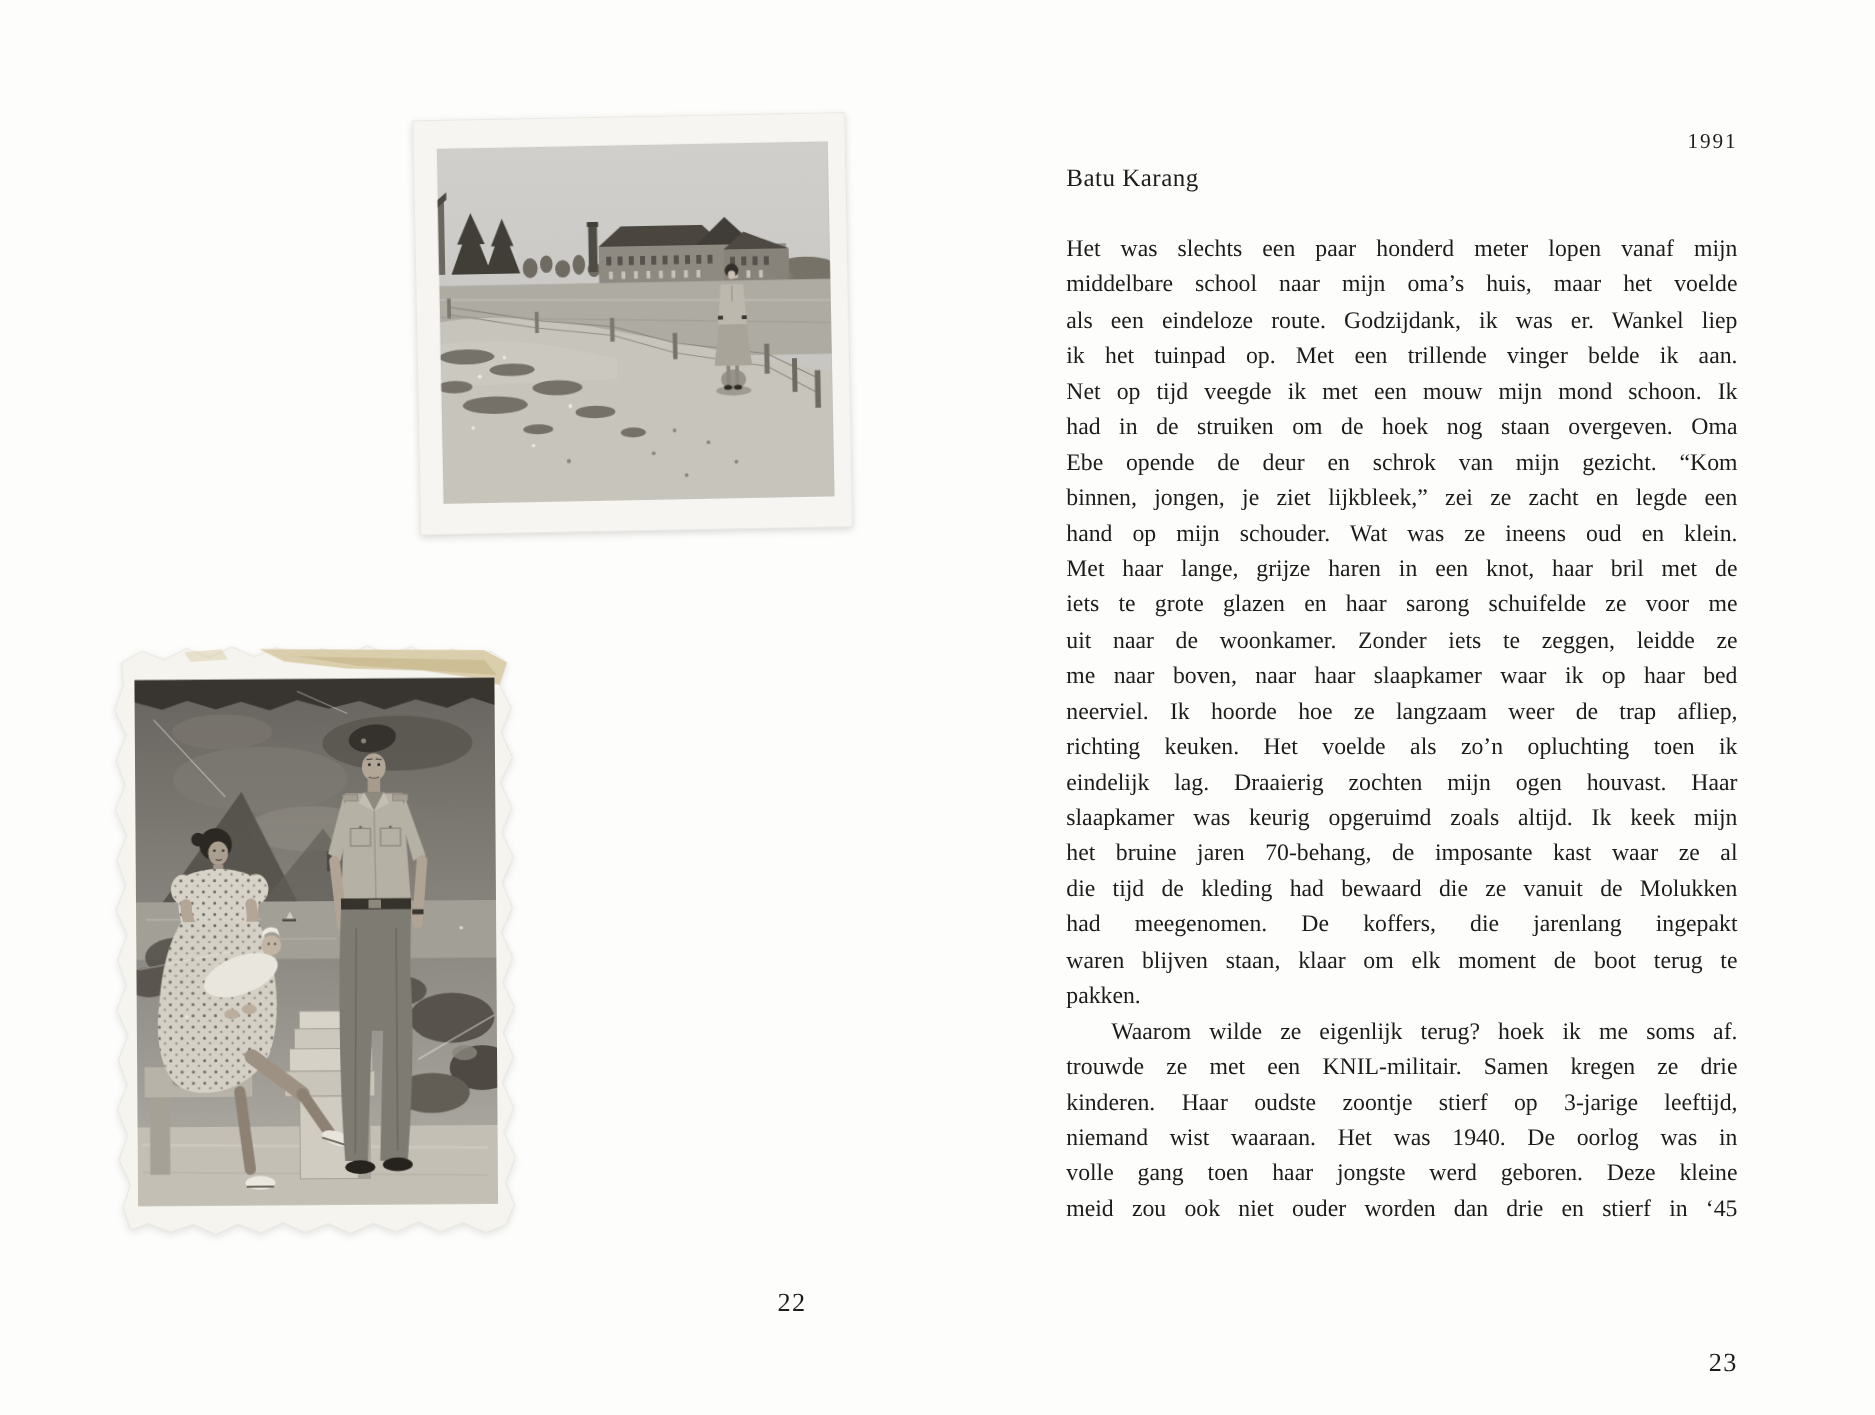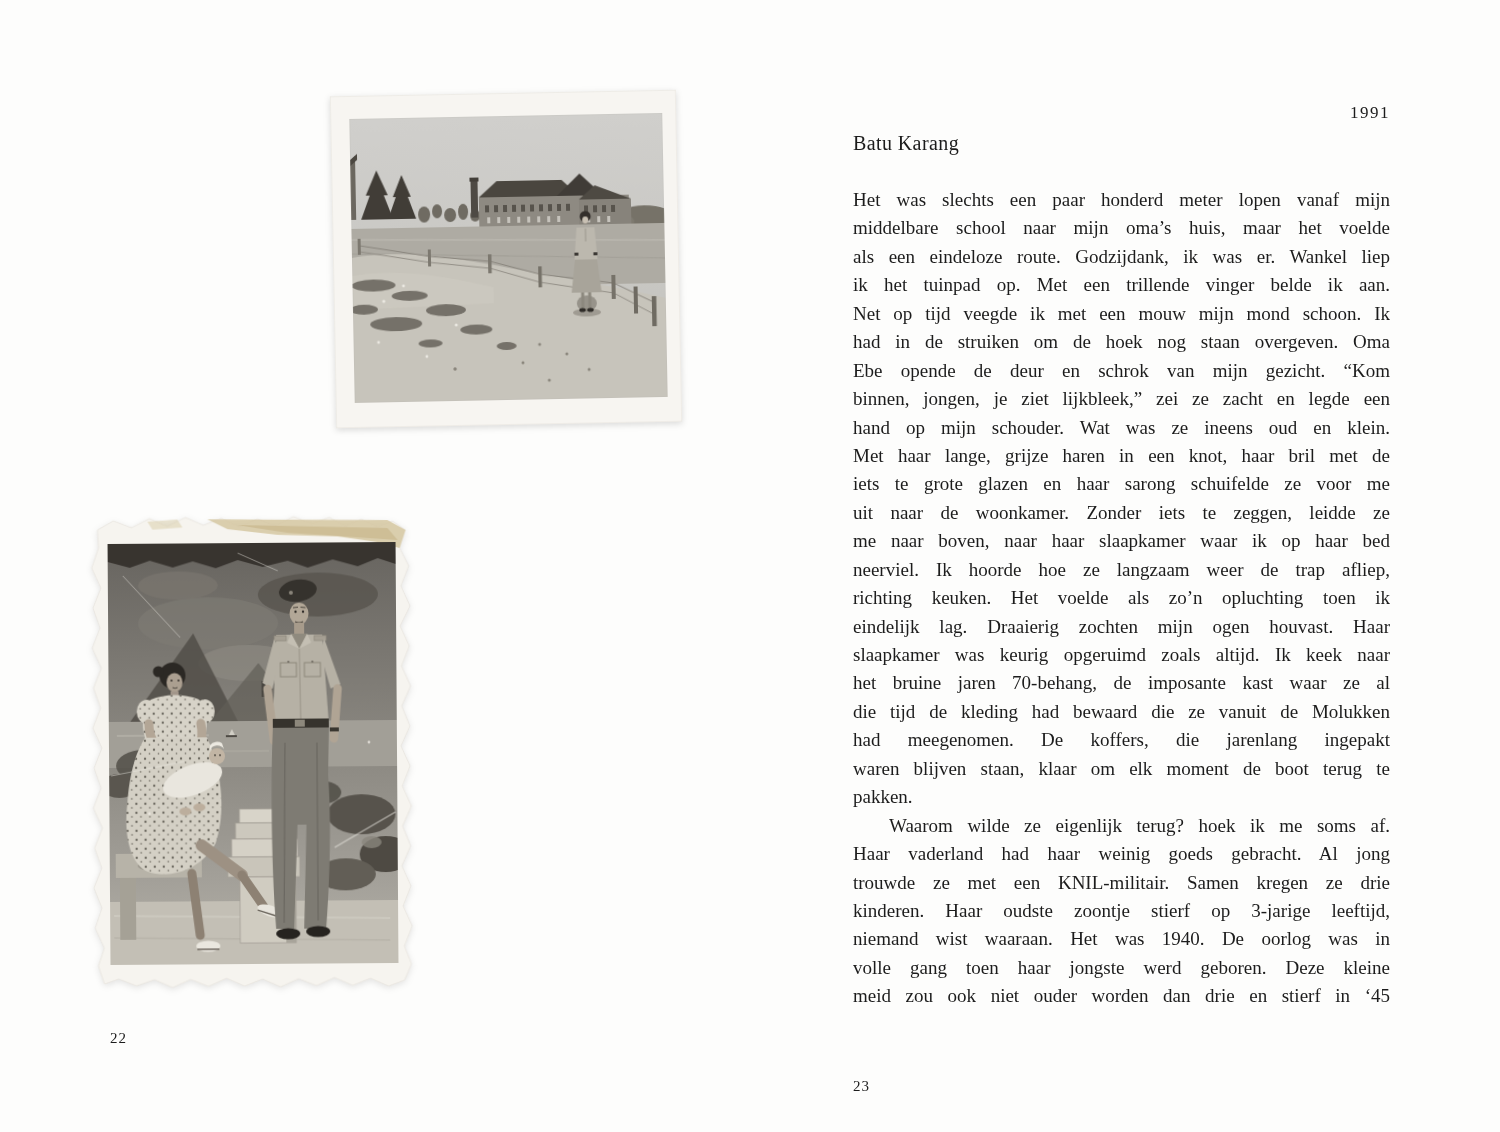--- a/index.html
+++ b/index.html
@@ -34,21 +34,21 @@
     text-align:justify;
     text-align-last:justify;
     white-space:nowrap;
     height:28.45px;
   }
   .line.end{text-align-last:left;}
   .line.indent{text-indent:36px;}
 
   .pagenum{
     position:absolute;top:1030px;
-    text-align:left;font-size:15px;letter-spacing:1px;
+    text-align:right;font-size:21px;letter-spacing:1px;
     font-feature-settings:"onum" 1;
   }
   .pagenum-left{left:110px;width:535px;}
   .pagenum-right{left:853px;width:537px;margin-top:48px;}
 
   
   .photo{position:absolute;}
   .photo svg{display:block;width:100%;height:100%;}
   .photo-field{
     left:333px;top:93px;width:346px;height:332px;
@@ -396,28 +396,27 @@
     <div class="line">Ebe opende de deur en schrok van mijn gezicht. “Kom</div>
     <div class="line">binnen, jongen, je ziet lijkbleek,” zei ze zacht en legde een</div>
     <div class="line">hand op mijn schouder. Wat was ze ineens oud en klein.</div>
     <div class="line">Met haar lange, grijze haren in een knot, haar bril met de</div>
     <div class="line">iets te grote glazen en haar sarong schuifelde ze voor me</div>
     <div class="line">uit naar de woonkamer. Zonder iets te zeggen, leidde ze</div>
     <div class="line">me naar boven, naar haar slaapkamer waar ik op haar bed</div>
     <div class="line">neerviel. Ik hoorde hoe ze langzaam weer de trap afliep,</div>
     <div class="line">richting keuken. Het voelde als zo’n opluchting toen ik</div>
     <div class="line">eindelijk lag. Draaierig zochten mijn ogen houvast. Haar</div>
-    <div class="line">slaapkamer was keurig opgeruimd zoals altijd. Ik keek naar</div>
+    <div class="line">slaapkamer was keurig opgeruimd zoals altijd. Ik keek mijn</div>
     <div class="line">het bruine jaren 70-behang, de imposante kast waar ze al</div>
     <div class="line">die tijd de kleding had bewaard die ze vanuit de Molukken</div>
     <div class="line">had meegenomen. De koffers, die jarenlang ingepakt</div>
     <div class="line">waren blijven staan, klaar om elk moment de boot terug te</div>
     <div class="line end">pakken.</div>
     <div class="line indent">Waarom wilde ze eigenlijk terug? hoek ik me soms af.</div>
-    <div class="line">Haar vaderland had haar weinig goeds gebracht. Al jong</div>
     <div class="line">trouwde ze met een KNIL-militair. Samen kregen ze drie</div>
     <div class="line">kinderen. Haar oudste zoontje stierf op 3-jarige leeftijd,</div>
     <div class="line">niemand wist waaraan. Het was 1940. De oorlog was in</div>
     <div class="line">volle gang toen haar jongste werd geboren. Deze kleine</div>
     <div class="line">meid zou ook niet ouder worden dan drie en stierf in ‘45</div>
   </div>
 
 <div class="pagenum pagenum-right">23</div>
 
 </body></html>

